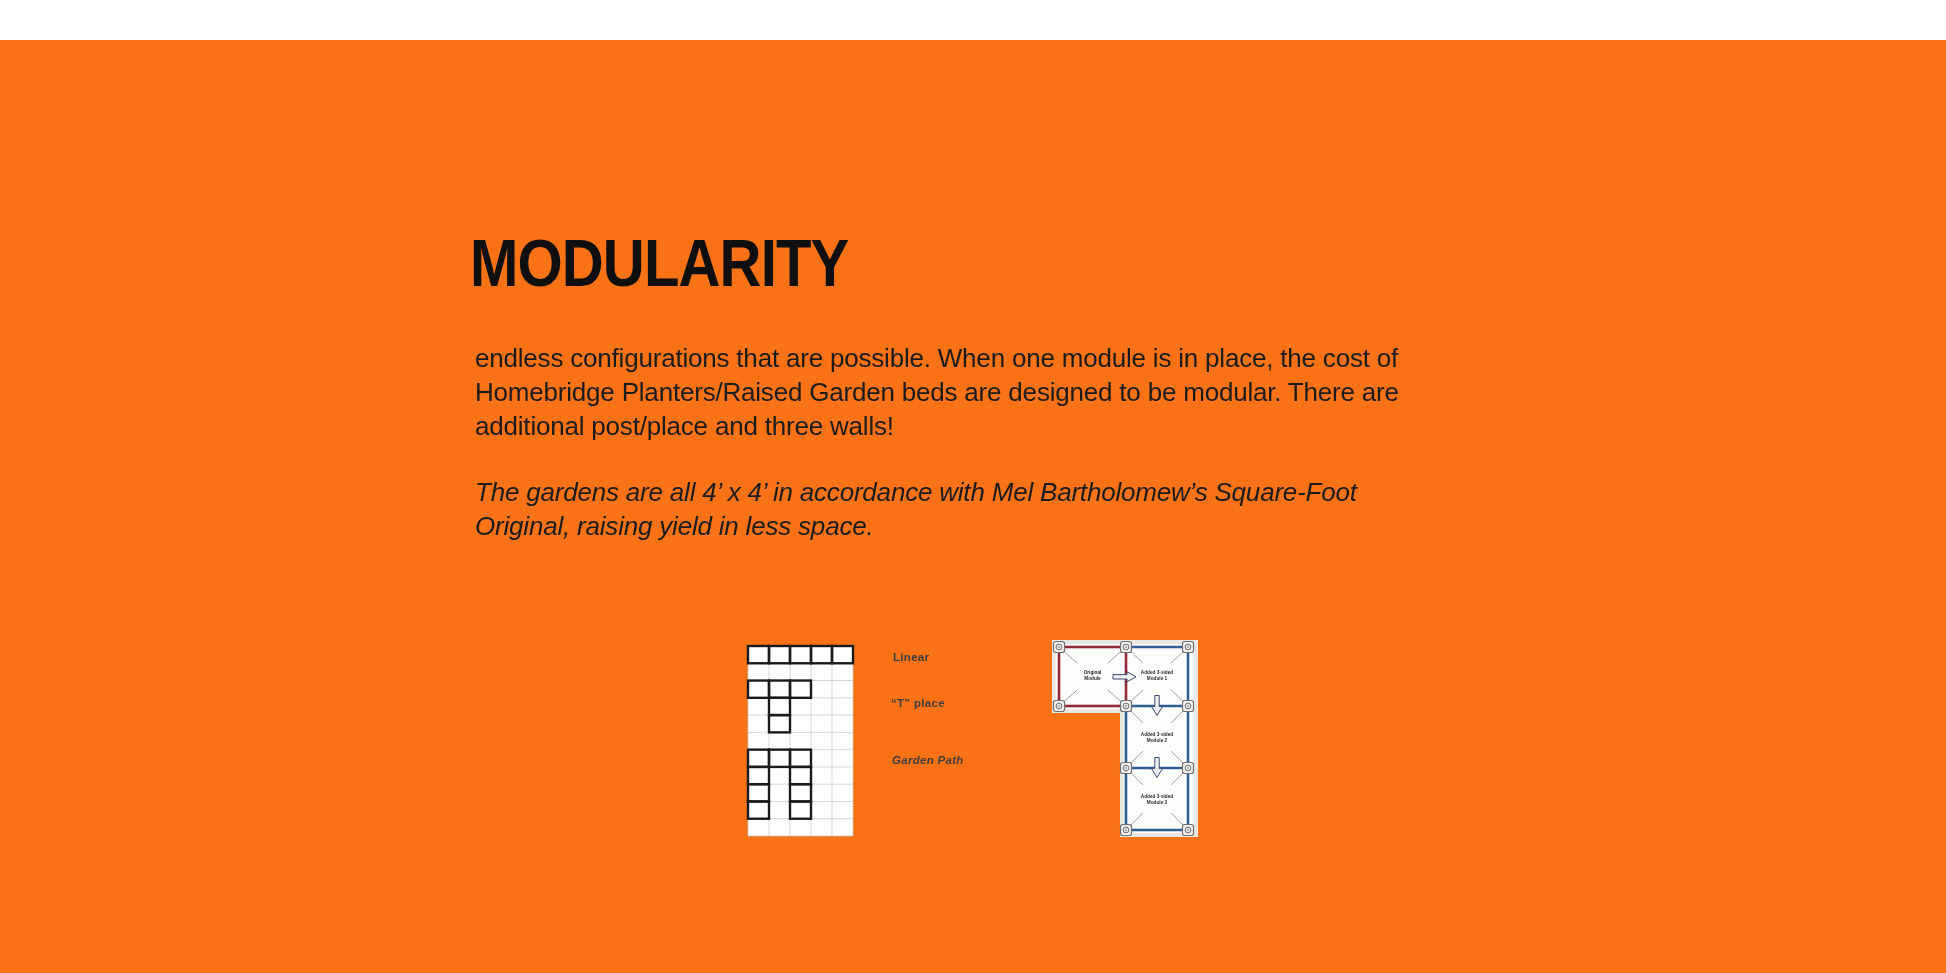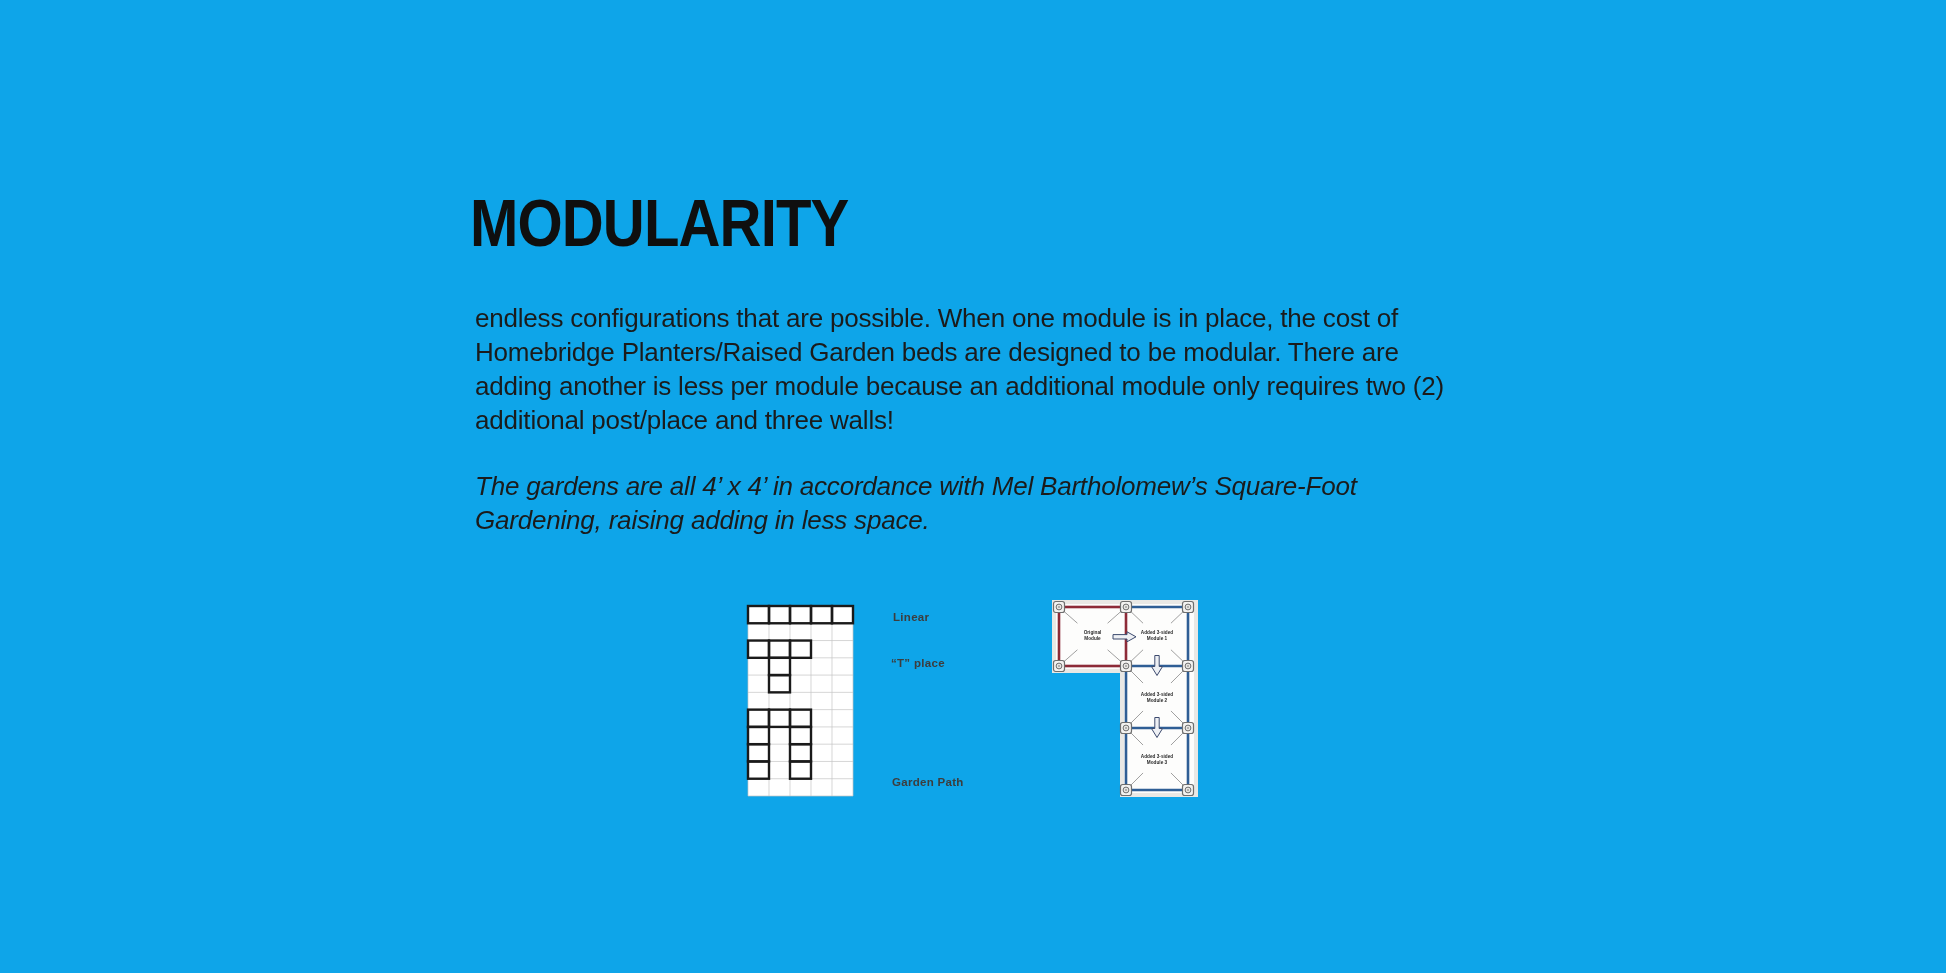--- a/index.html
+++ b/index.html
@@ -1,20 +1,20 @@
 <!DOCTYPE html>
 <html><head>
 <meta charset="utf-8">
 <style>
   html,body{margin:0;padding:0;background:#ffffff;}
   body{
     width:1946px;height:973px;position:relative;overflow:hidden;
     font-family:"Liberation Sans",sans-serif;color:#1c1c1c;
   }
-  .slide{position:absolute;inset:0;background:#0ea5e9;}
+  .slide{position:absolute;inset:0;background:#f97316;margin-top:40px;}
   .title{
     position:absolute;left:470px;top:190px;margin:0;
     font-size:66px;line-height:66px;font-weight:800;color:#0f0f0f;
     letter-spacing:-1px;white-space:nowrap;
     transform:scaleX(0.88);transform-origin:left top;
   }
   .bodytext{
     position:absolute;left:475px;top:301px;
     font-size:26px;line-height:34px;letter-spacing:-0.2px;color:#1b1b1b;
   }
@@ -23,39 +23,38 @@
   .figure{position:absolute;left:0;top:0;width:1946px;height:973px;pointer-events:none;}
   .figure svg{position:absolute;}
   #grid-svg{left:746px;top:604px;}
   #modules-svg{left:1052px;top:600px;}
   .grid-label{
     position:absolute;font-size:11.5px;font-weight:600;color:#3d3d3d;
     letter-spacing:0.3px;white-space:nowrap;
   }
   #glabel-0{left:893px;top:611px;}
   #glabel-1{left:891px;top:657px;}
-  #glabel-2{left:892px;top:776px;}
+  #glabel-2{left:892px;top:714px;font-style:italic;}
 </style>
 </head>
 <body>
 
 <div class="slide">
 
   <h1 class="title">MODULARITY</h1>
 
   <div class="bodytext">
     <div class="para">
       <div class="line">endless configurations that are possible. When one module is in place, the cost of</div>
       <div class="line">Homebridge Planters/Raised Garden beds are designed to be modular. There are</div>
-      <div class="line">adding another is less per module because an additional module only requires two (2)</div>
       <div class="line">additional post/place and three walls!</div>
     </div>
     <div class="para para2">
       <div class="line">The gardens are all 4’ x 4’ in accordance with Mel Bartholomew’s Square-Foot</div>
-      <div class="line">Gardening, raising adding in less space.</div>
+      <div class="line">Original, raising yield in less space.</div>
     </div>
   </div>
 
   <div class="figure">
     <svg id="grid-svg" width="109" height="194" viewBox="-2 -2 109 194">
         <rect x="0" y="0" width="105" height="190" fill="#ffffff"></rect>
         <line x1="0" y1="0" x2="0" y2="190" stroke="#c4c4c4" stroke-width="0.7"></line>
         <line x1="21" y1="0" x2="21" y2="190" stroke="#c4c4c4" stroke-width="0.7"></line>
         <line x1="42" y1="0" x2="42" y2="190" stroke="#c4c4c4" stroke-width="0.7"></line>
         <line x1="63" y1="0" x2="63" y2="190" stroke="#c4c4c4" stroke-width="0.7"></line>

